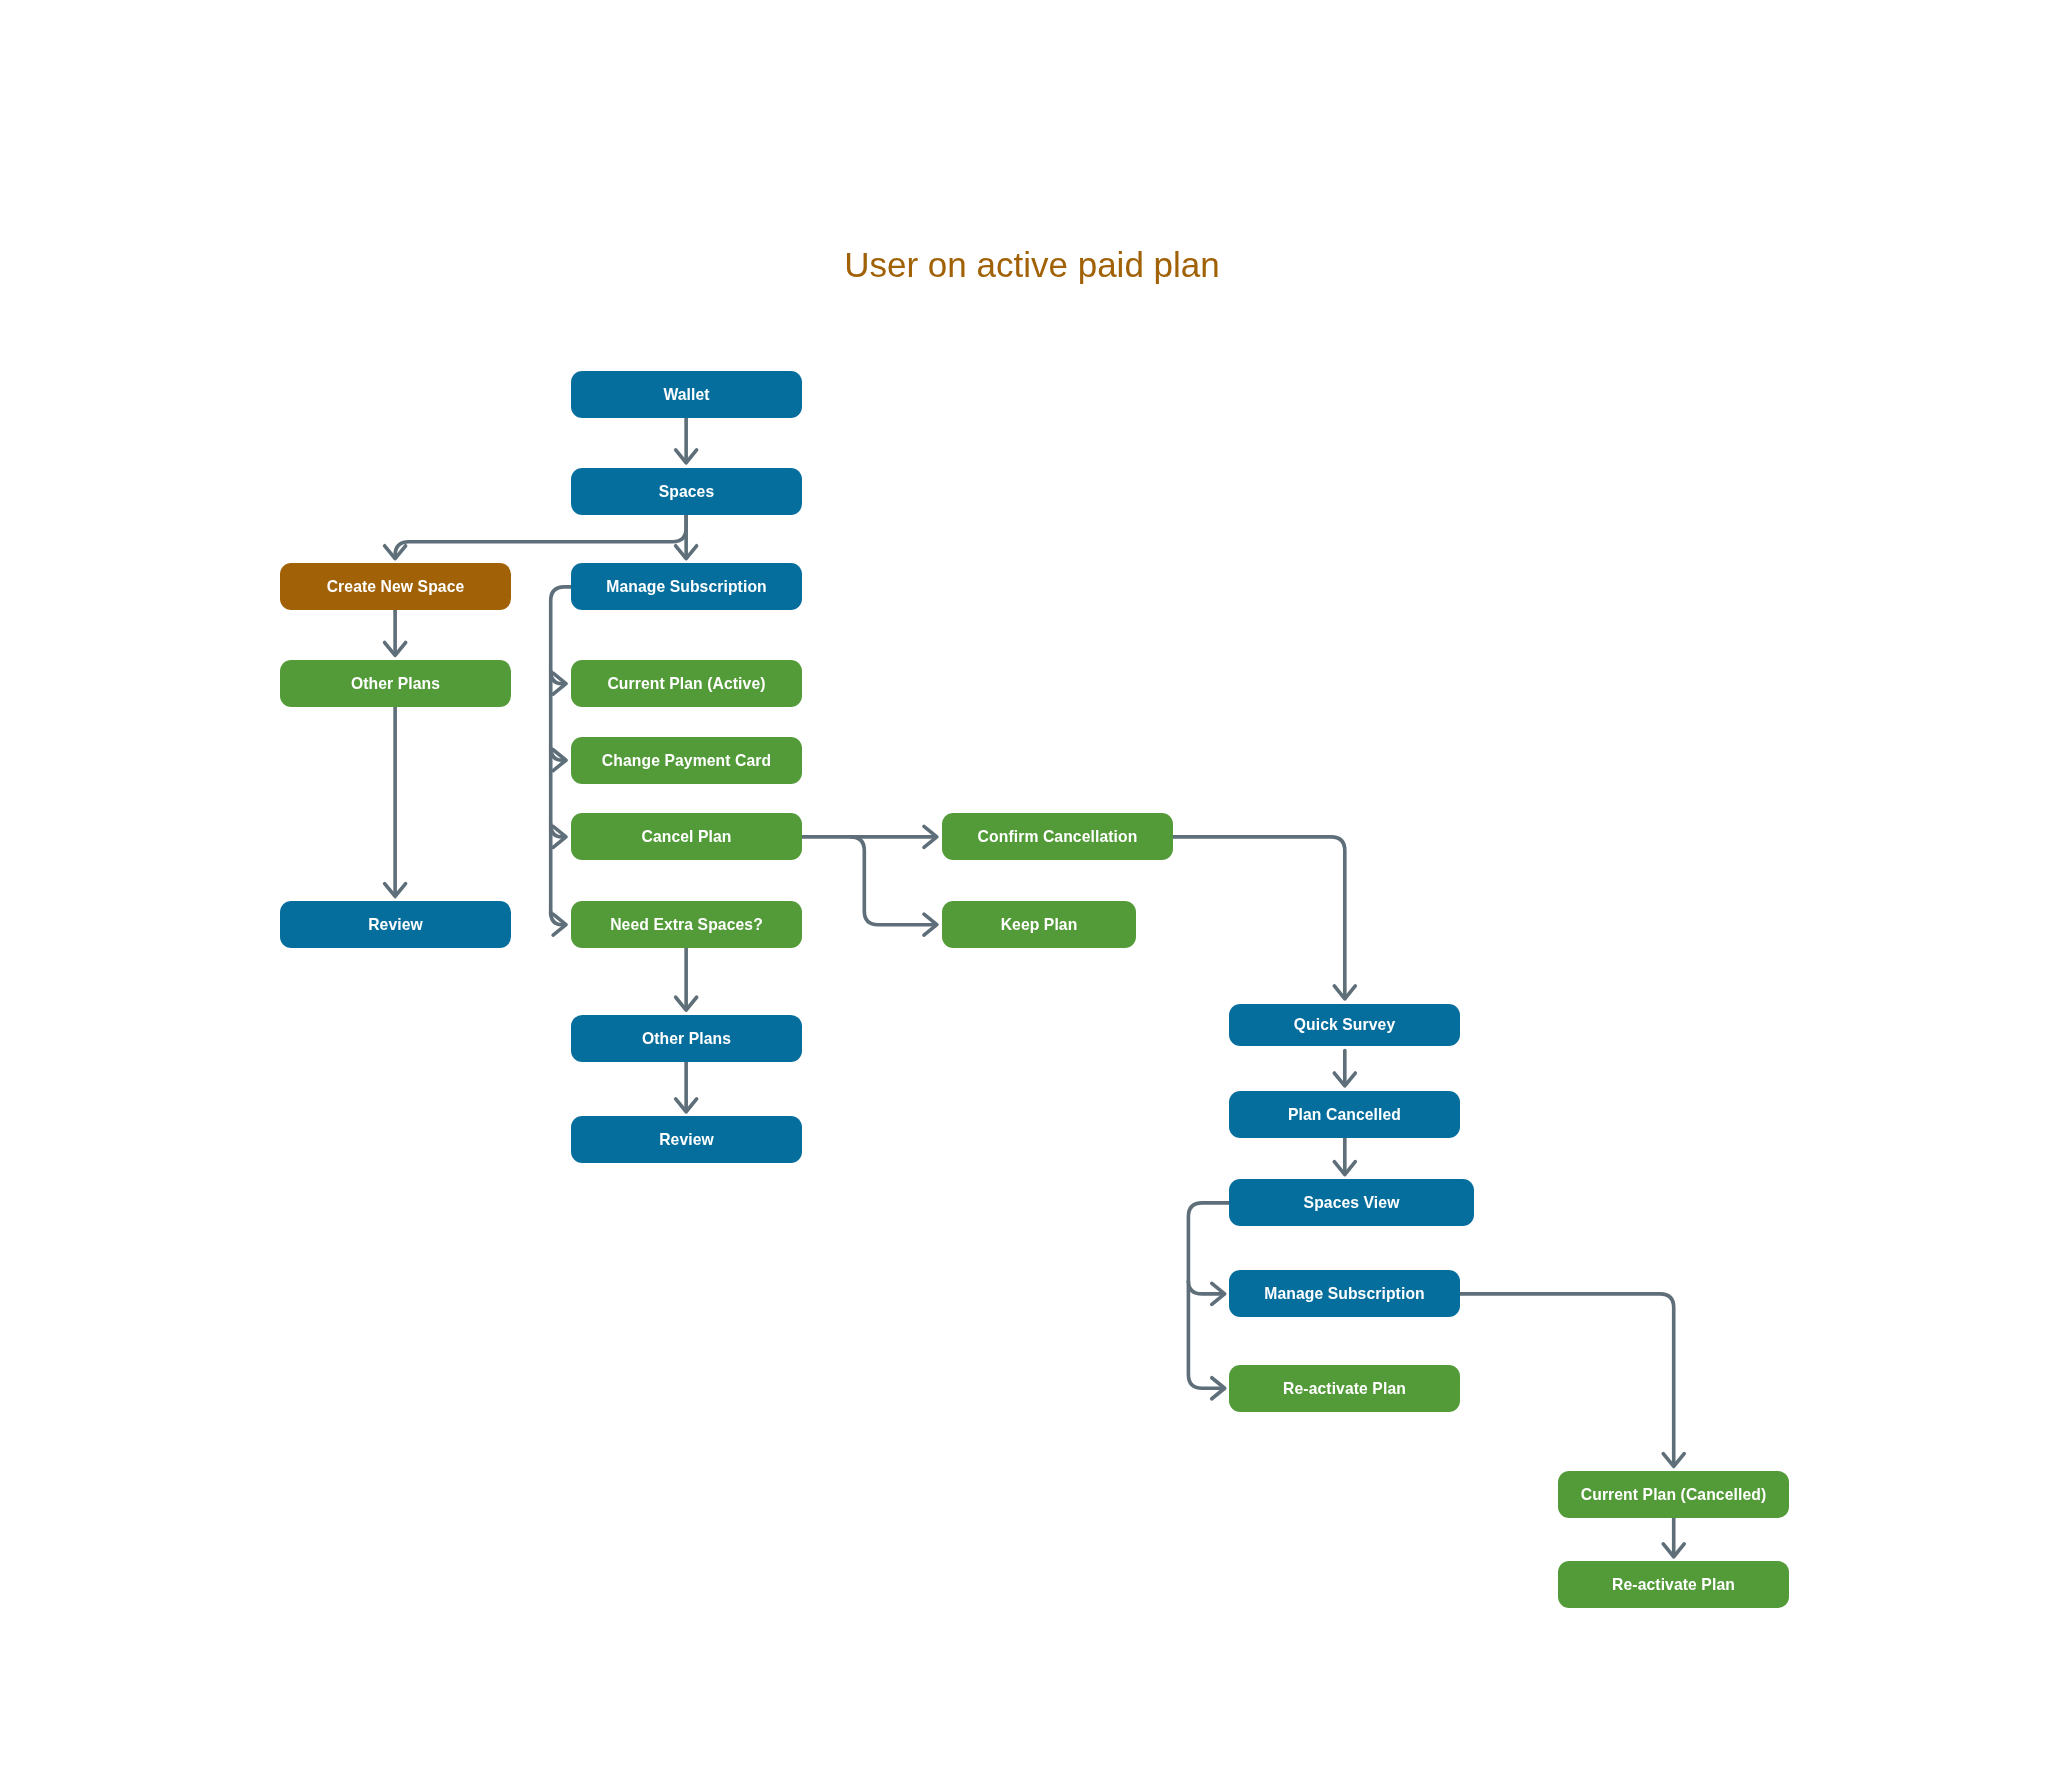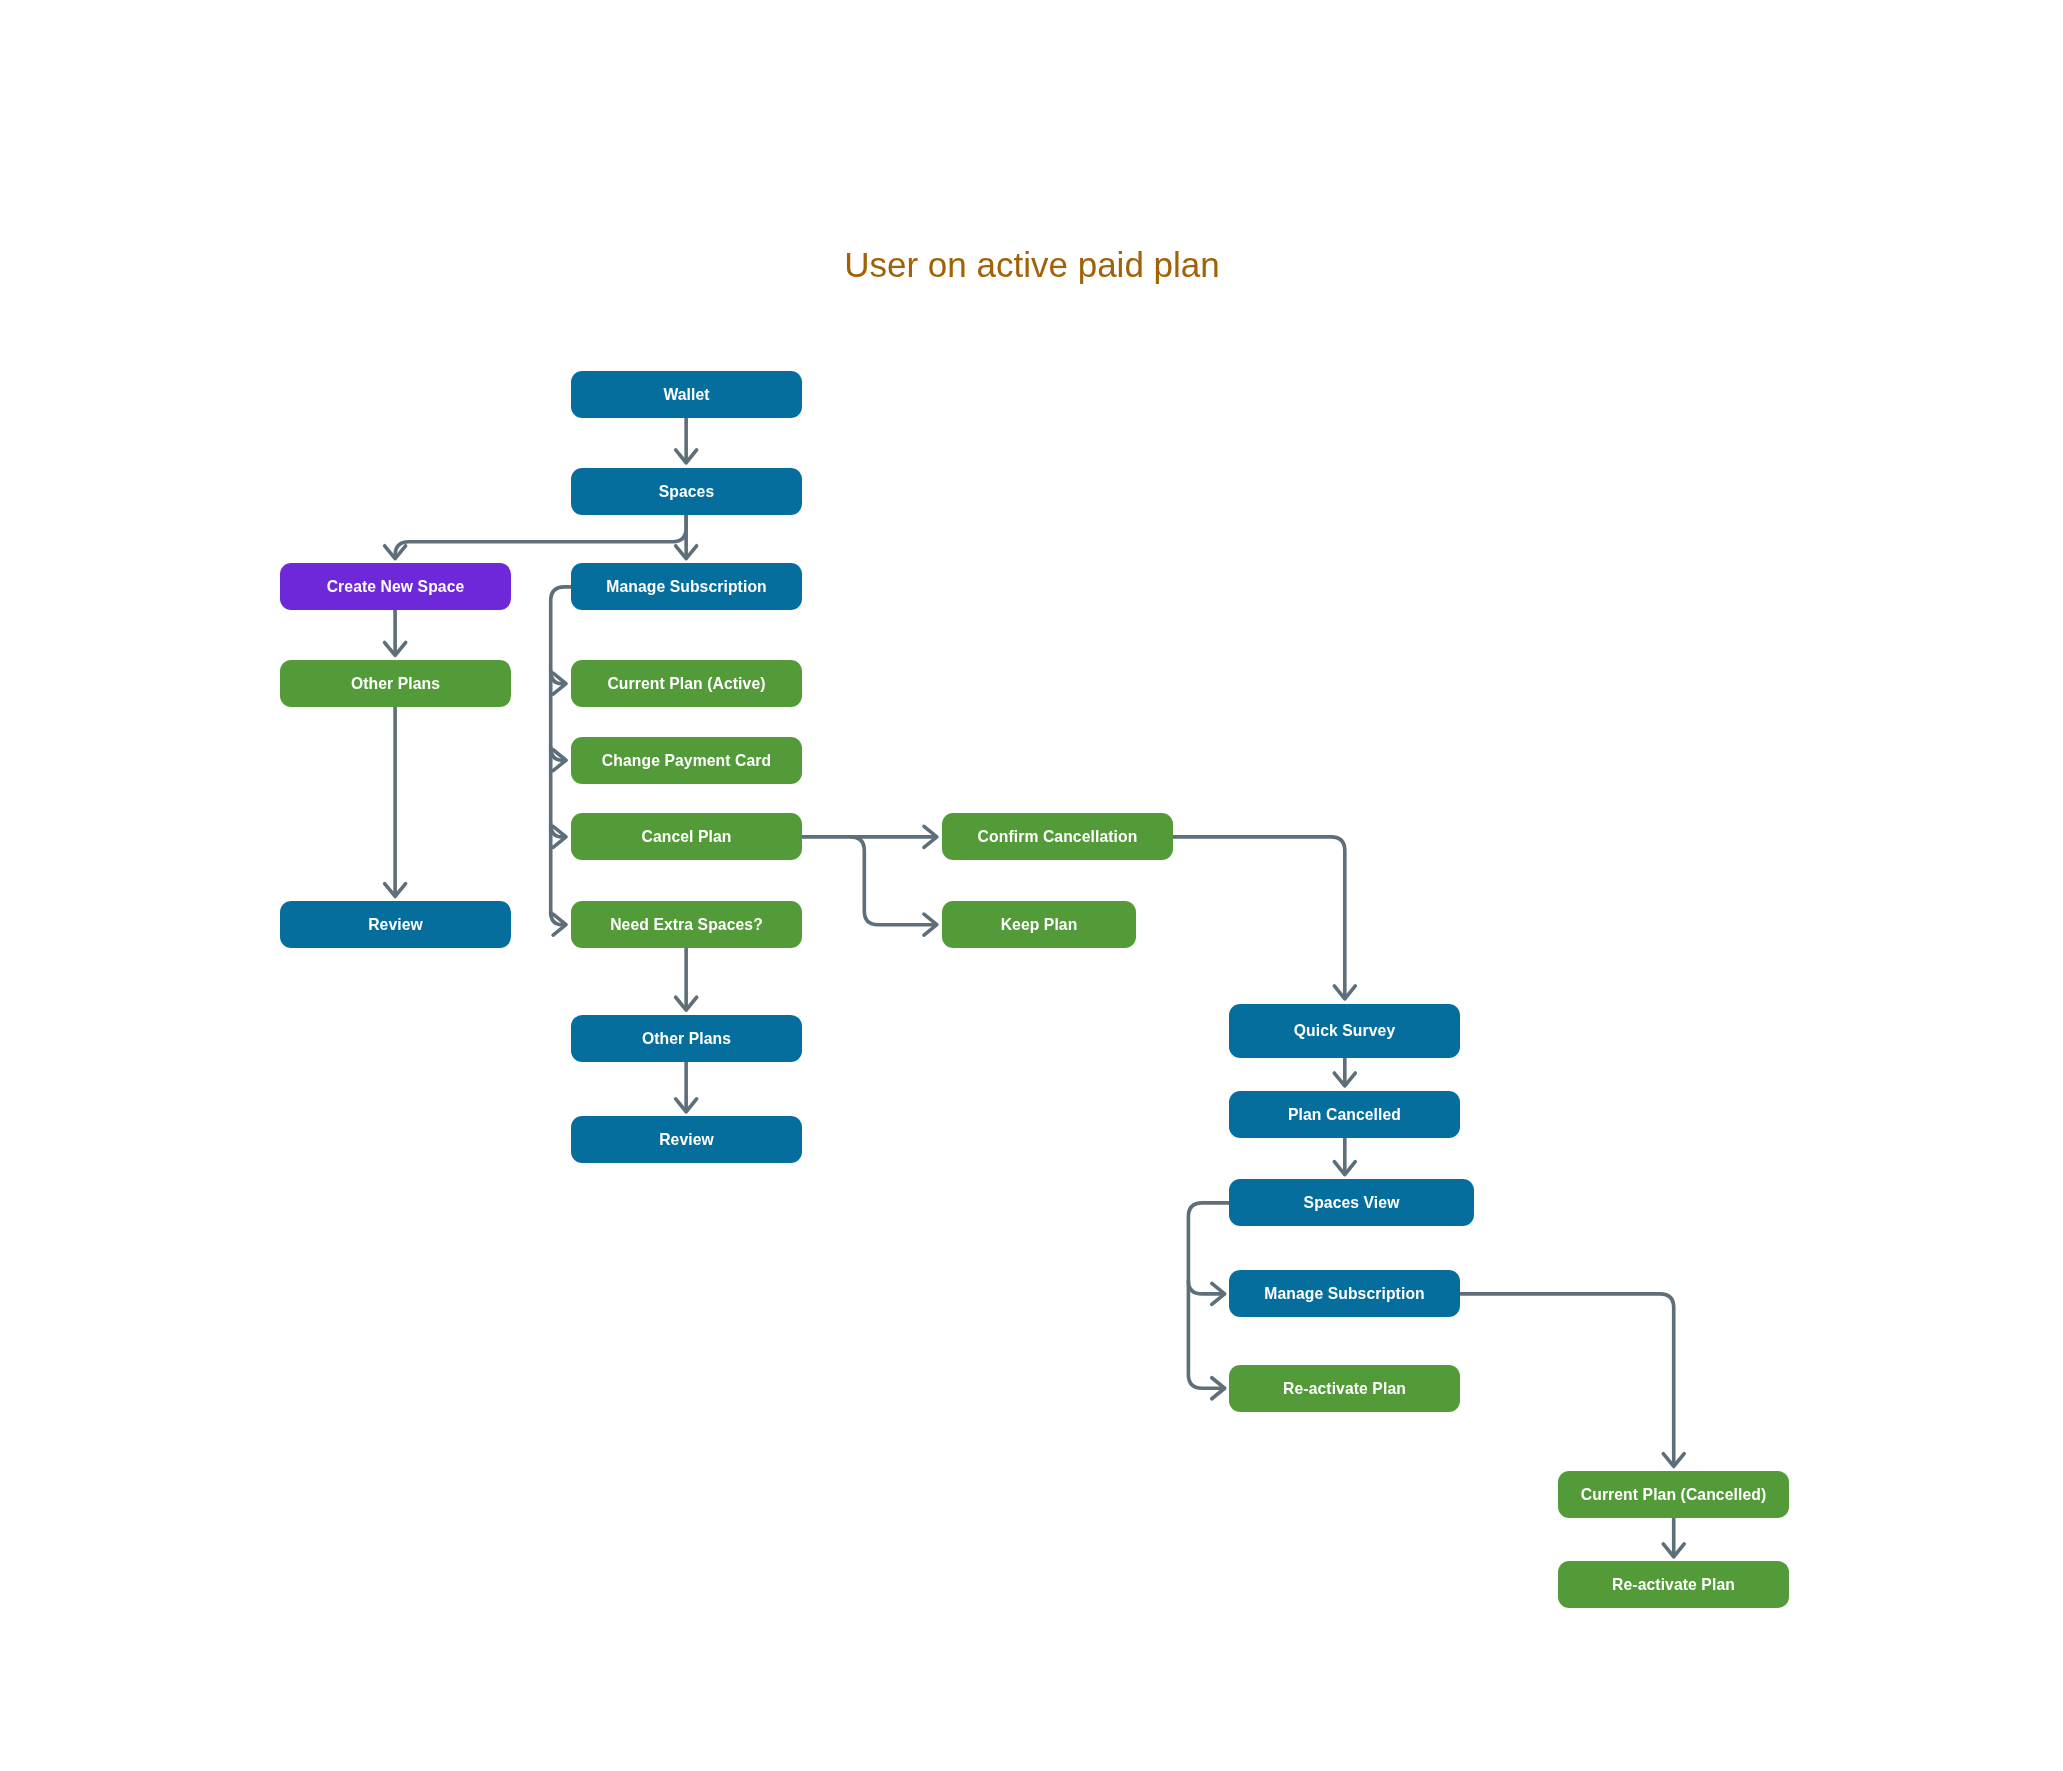--- a/index.html
+++ b/index.html
@@ -154,33 +154,33 @@
     <g>
       <line x1="2076" y1="1883" x2="2076" y2="1929"></line>
       <polyline class="arrowhead" points="2063,1915 2076,1931 2089,1915"></polyline>
     </g>
 
   </svg>
 
   <div id="nodes">
       <div class="node blue" style="left: 571px; top: 371px; width: 231px; height: 47px; background: rgb(6, 110, 157);">Wallet</div>
       <div class="node blue" style="left: 571px; top: 468px; width: 231px; height: 47px; background: rgb(6, 110, 157);">Spaces</div>
-      <div class="node blue" style="left: 280px; top: 563px; width: 231px; height: 47px; background: #6d28d9;">Create New Space</div>
+      <div class="node blue" style="left: 280px; top: 563px; width: 231px; height: 47px; background: #a16207;">Create New Space</div>
       <div class="node blue" style="left: 571px; top: 563px; width: 231px; height: 47px; background: rgb(6, 110, 157);">Manage Subscription</div>
       <div class="node green" style="left: 280px; top: 660px; width: 231px; height: 47px; background: rgb(83, 155, 56);">Other Plans</div>
       <div class="node green" style="left: 571px; top: 660px; width: 231px; height: 47px; background: rgb(83, 155, 56);">Current Plan (Active)</div>
       <div class="node green" style="left: 571px; top: 737px; width: 231px; height: 47px; background: rgb(83, 155, 56);">Change Payment Card</div>
       <div class="node green" style="left: 571px; top: 813px; width: 231px; height: 47px; background: rgb(83, 155, 56);">Cancel Plan</div>
       <div class="node blue" style="left: 280px; top: 901px; width: 231px; height: 47px; background: rgb(6, 110, 157);">Review</div>
       <div class="node green" style="left: 571px; top: 901px; width: 231px; height: 47px; background: rgb(83, 155, 56);">Need Extra Spaces?</div>
       <div class="node green" style="left: 942px; top: 813px; width: 231px; height: 47px; background: rgb(83, 155, 56);">Confirm Cancellation</div>
       <div class="node green" style="left: 942px; top: 901px; width: 194px; height: 47px; background: rgb(83, 155, 56);">Keep Plan</div>
       <div class="node blue" style="left: 571px; top: 1015px; width: 231px; height: 47px; background: rgb(6, 110, 157);">Other Plans</div>
       <div class="node blue" style="left: 571px; top: 1116px; width: 231px; height: 47px; background: rgb(6, 110, 157);">Review</div>
-      <div class="node blue" style="left: 1229px; top: 1004px; width: 231px; height: 54px; background: rgb(6, 110, 157);">Quick Survey</div>
+      <div class="node blue" style="left: 1229px; top: 1004px; width: 231px; height: 42px; background: rgb(6, 110, 157);">Quick Survey</div>
       <div class="node blue" style="left: 1229px; top: 1091px; width: 231px; height: 47px; background: rgb(6, 110, 157);">Plan Cancelled</div>
       <div class="node blue" style="left: 1229px; top: 1179px; width: 245px; height: 47px; background: rgb(6, 110, 157);">Spaces View</div>
       <div class="node blue" style="left: 1229px; top: 1270px; width: 231px; height: 47px; background: rgb(6, 110, 157);">Manage Subscription</div>
       <div class="node green" style="left: 1229px; top: 1365px; width: 231px; height: 47px; background: rgb(83, 155, 56);">Re-activate Plan</div>
       <div class="node green" style="left: 1558px; top: 1471px; width: 231px; height: 47px; background: rgb(83, 155, 56);">Current Plan (Cancelled)</div>
       <div class="node green" style="left: 1558px; top: 1561px; width: 231px; height: 47px; background: rgb(83, 155, 56);">Re-activate Plan</div>
     </div>
 
 </div>
 

